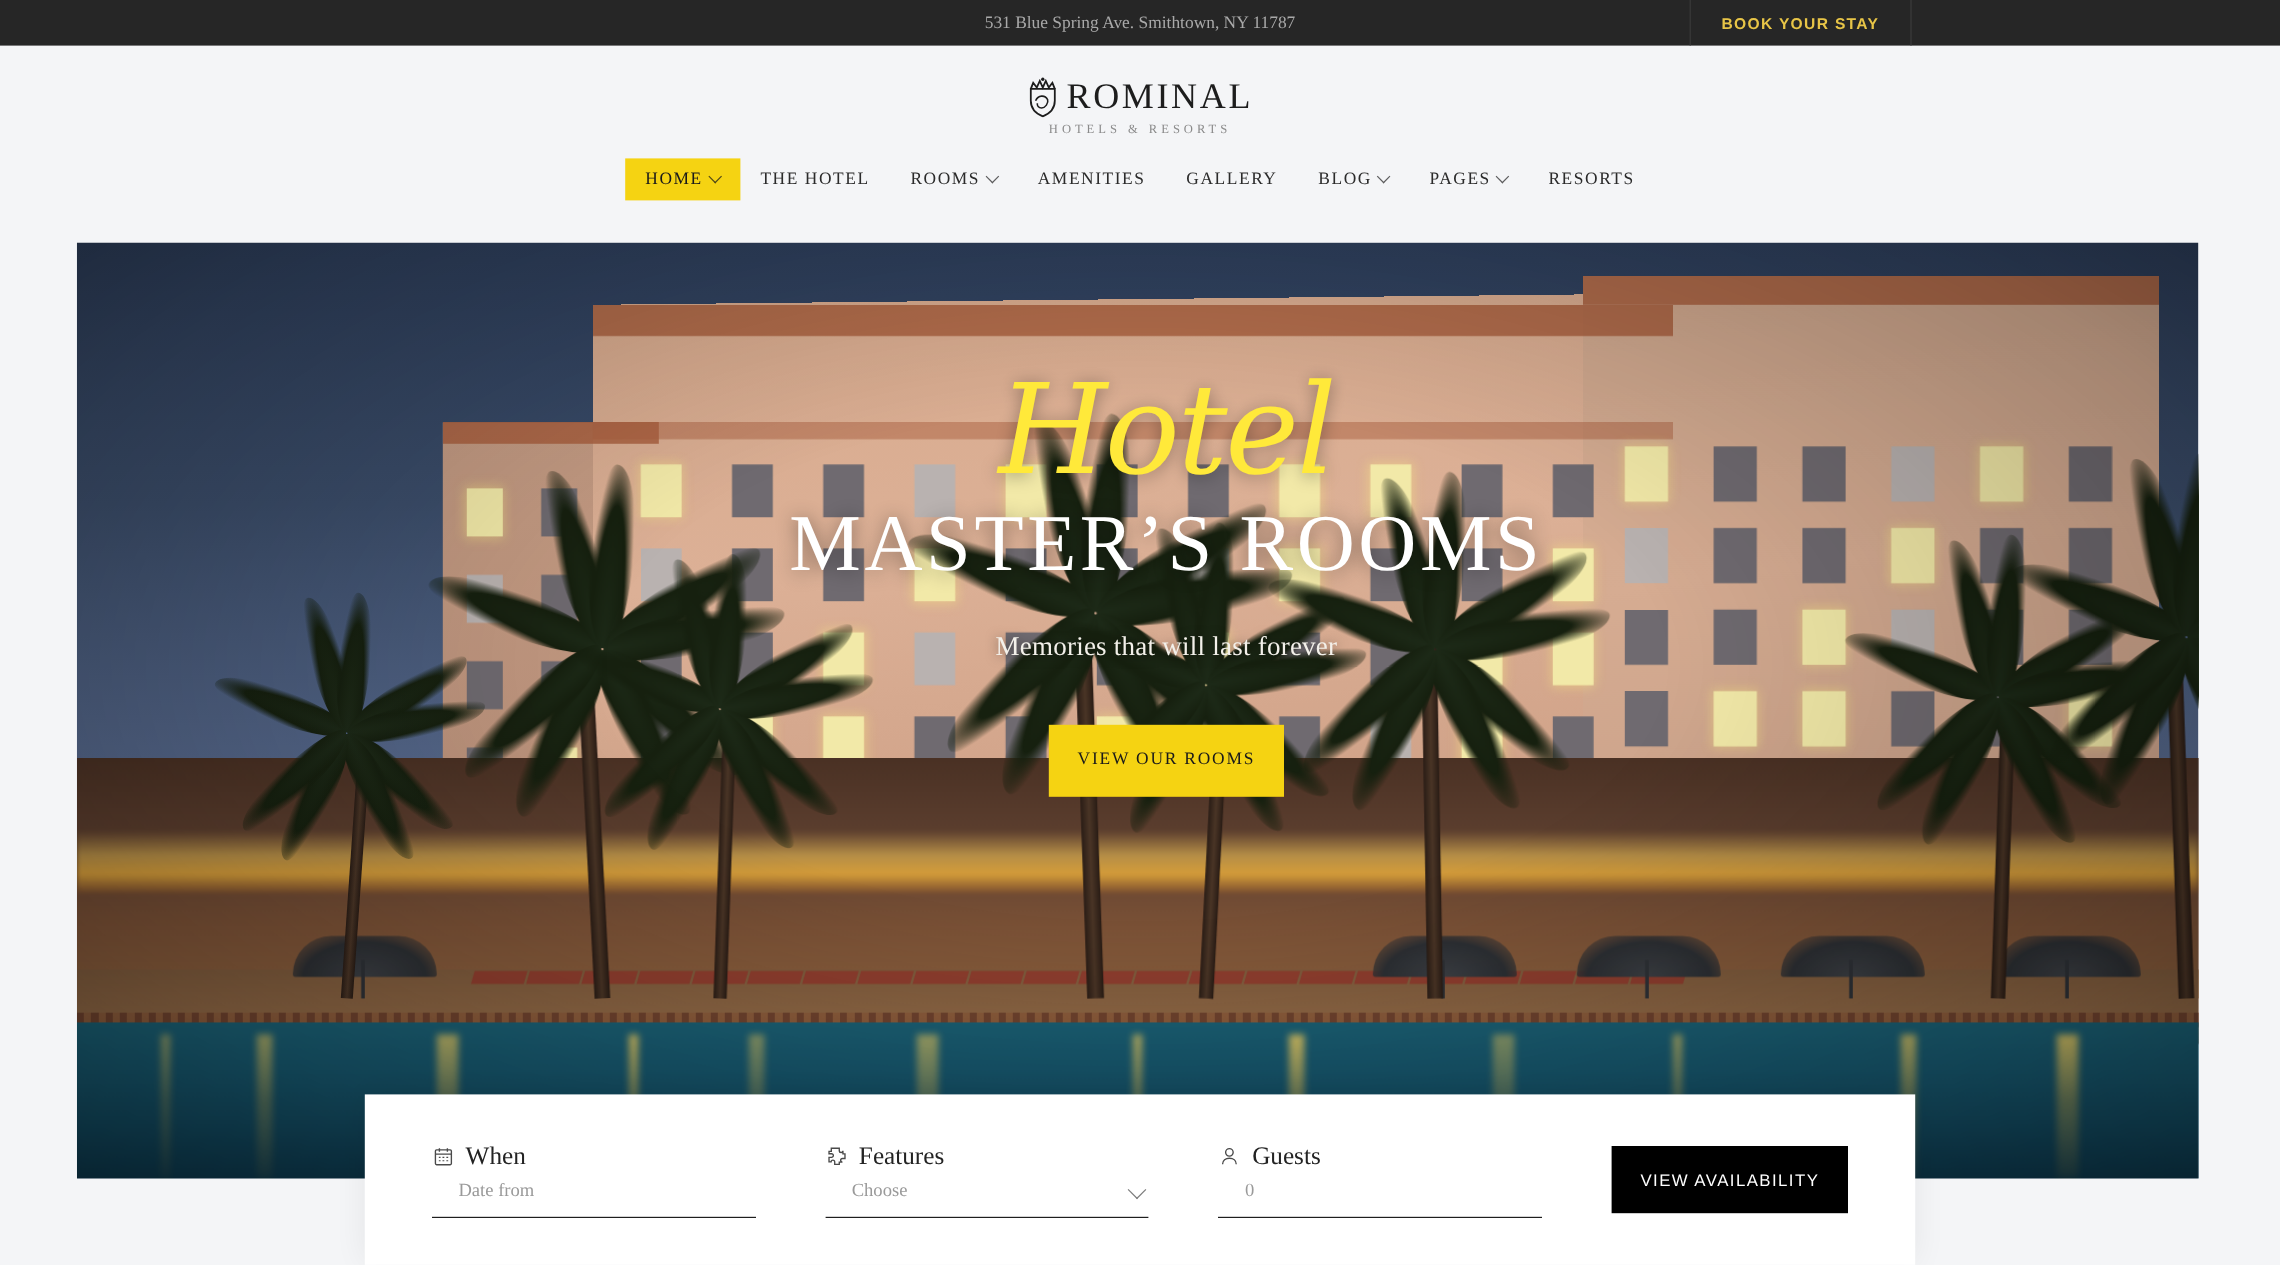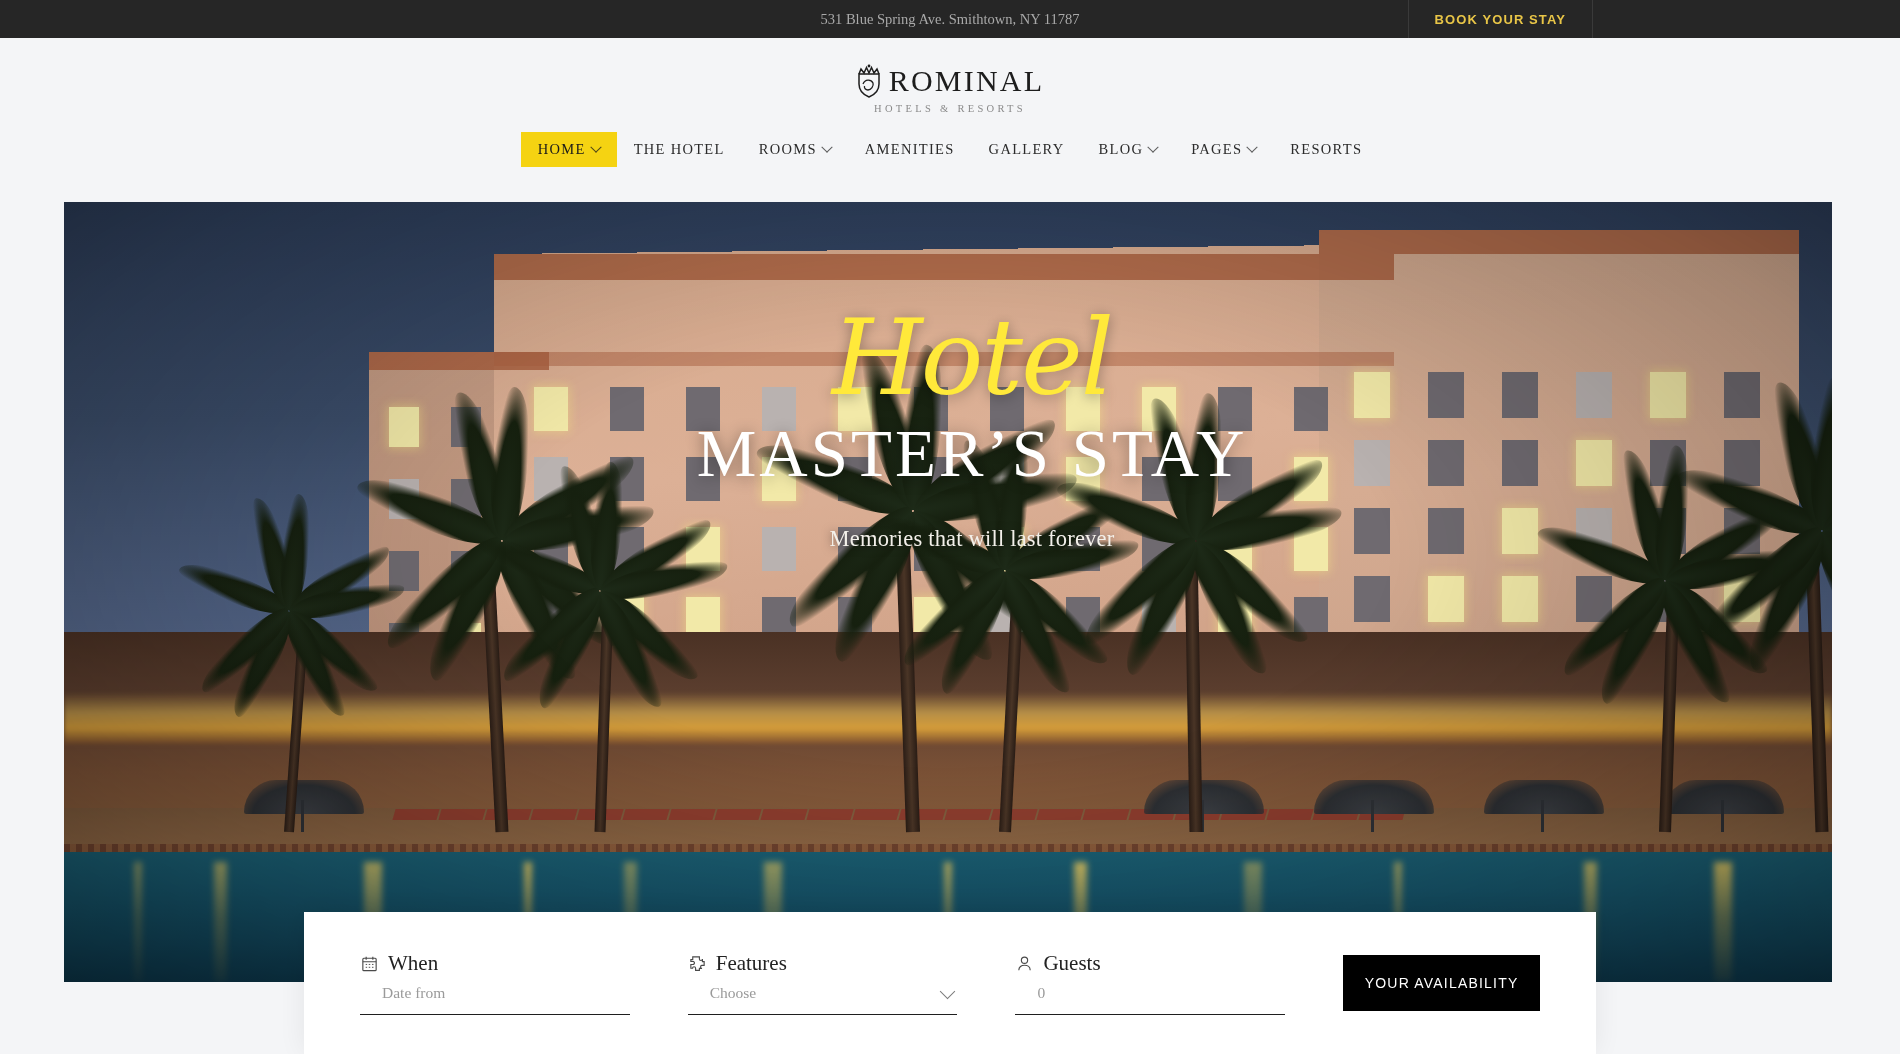--- a/index.html
+++ b/index.html
@@ -726,22 +726,23 @@
         <div class="frond" style="left:50%;top:-6px;transform:rotate(64deg) scale(0.9025);"></div>
         <div class="frond" style="left:50%;top:-6px;transform:rotate(117deg) scale(0.9025);"></div>
         <div class="frond" style="left:50%;top:-6px;transform:rotate(138deg) scale(0.9025);"></div>
       </div>
     </div>
 
   <div class="vignette"></div>
 
   <div class="hero-copy">
     <div class="script">Hotel</div>
-    <div class="head-main">MASTER’S STAY</div>
+    <div class="head-main">MASTER’S ROOMS</div>
     <div class="head-sub">Memories that will last forever</div>
+    <div class="hero-btn">VIEW OUR ROOMS</div>
   </div>
 </div>
 
 <div class="booking">
 
   <div class="field f-when">
     <div class="field-head">
       <span>
         <svg class="ic" viewBox="0 0 20 20" fill="none" stroke="currentColor" stroke-width="1.2">
           <rect x="3" y="4.5" width="14" height="13" rx="1"></rect>
@@ -773,14 +774,14 @@
         <svg class="ic" viewBox="0 0 20 20" fill="none" stroke="currentColor" stroke-width="1.2">
           <circle cx="10" cy="6.6" r="3.3"></circle>
           <path d="M4 17c0-3.3 2.7-5.2 6-5.2s6 1.9 6 5.2"></path>
         </svg>
       </span>
       <span class="field-label">Guests</span>
     </div>
     <input class="field-input" type="text" placeholder="0" style="">
   </div>
 
-  <div class="check-btn">YOUR AVAILABILITY</div>
+  <div class="check-btn">VIEW AVAILABILITY</div>
 </div>
 
 </body></html>

